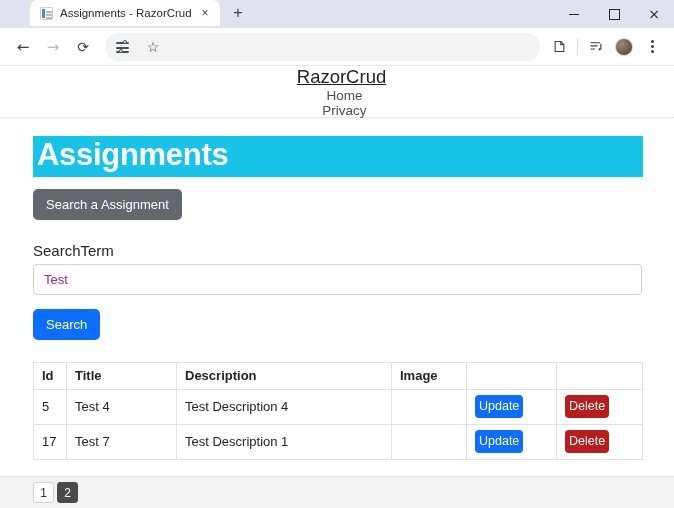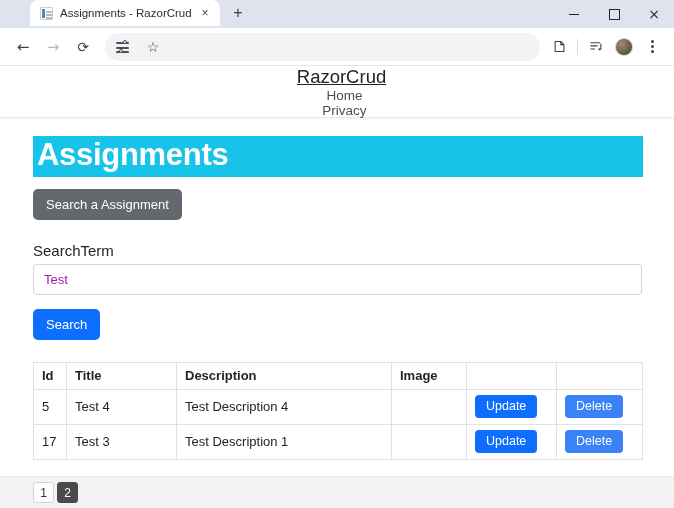--- a/index.html
+++ b/index.html
@@ -197,22 +197,22 @@
     border-radius: 5px;
     border: none;
     padding: 9px 13px;
     color: #fff;
     cursor: pointer;
     font-family: "Liberation Sans", sans-serif;
     line-height: 1;
   }
   .btn-secondary { background: #62686e; }
   .btn-primary { background: #0d6efd; }
-  .btn-sm { font-size: 12.5px; padding: 5px 11px; border-radius: 4px; }
-  .btn-danger { background: #3b82f6; }
+  .btn-sm { font-size: 12.5px; padding: 5px 4px; border-radius: 4px; }
+  .btn-danger { background: #b91c1c; }
 
   .create-wrap { margin-top: 12px; }
 
   .form-label { display:block; font-size: 15px; color: #212529; margin: 22px 0 5px 0; }
   .form-input {
     width: 609px; height: 31px;
     border: 1px solid #ced4da; border-radius: 4px;
     padding: 0 10px;
     font-size: 13px; color: #a21caf;
     font-family: "Liberation Sans", sans-serif;
@@ -387,21 +387,21 @@
           <td></td>
           <td>
             <button class="btn btn-primary btn-sm">Update</button>
           </td>
           <td>
             <button class="btn btn-danger btn-sm">Delete</button>
           </td>
         </tr>
         <tr>
           <td>17</td>
-          <td>Test 3</td>
+          <td>Test 7</td>
           <td>Test Description 1</td>
           <td></td>
           <td>
             <button class="btn btn-primary btn-sm">Update</button>
           </td>
           <td>
             <button class="btn btn-danger btn-sm">Delete</button>
           </td>
         </tr>
       </tbody>

